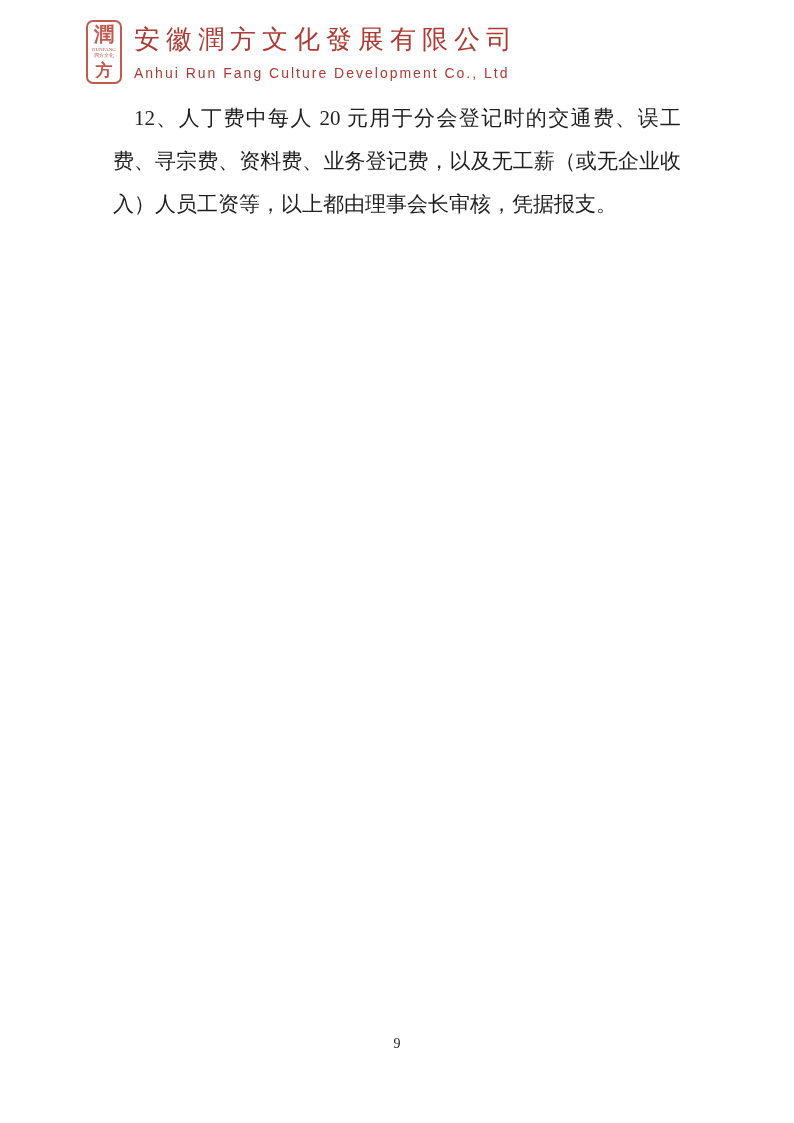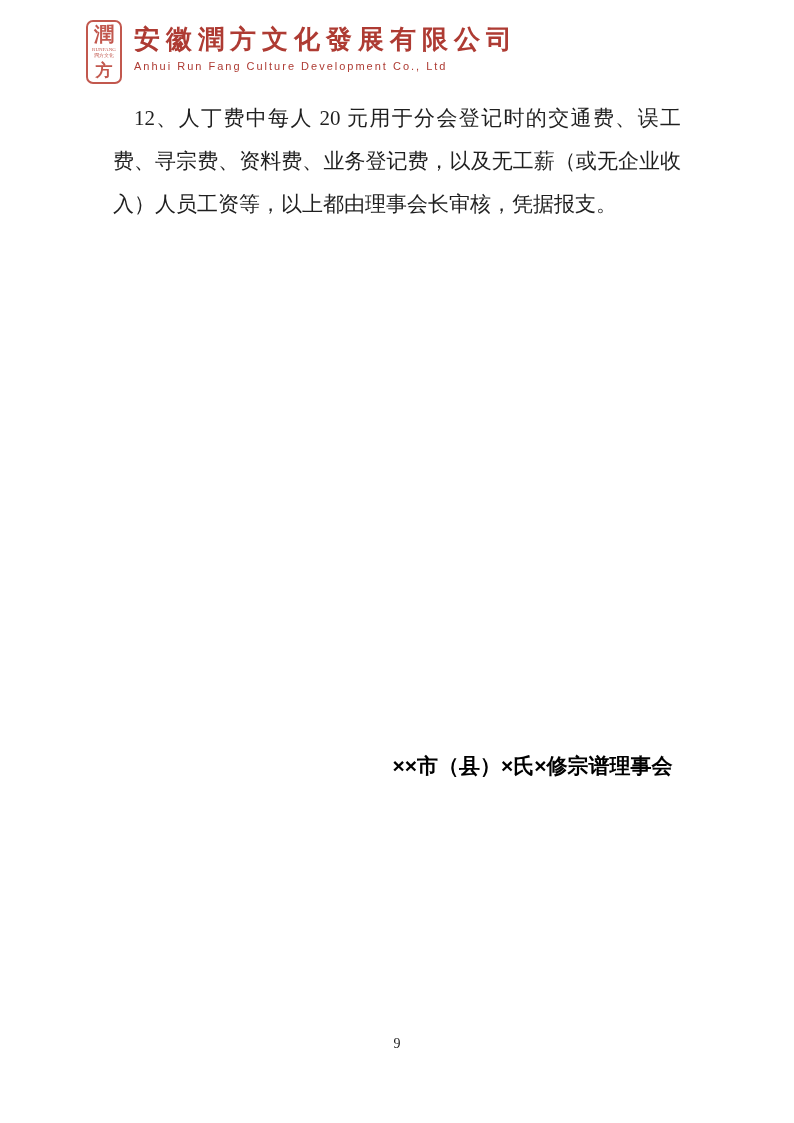--- a/index.html
+++ b/index.html
@@ -61,30 +61,30 @@
   }
   .company {
     margin-left: 12px;
     padding-top: 5px;
   }
   .company-zh {
     color: var(--accent);
     font-size: 26px;
     line-height: 30px;
     letter-spacing: 6px;
-    font-weight: 700;
+    font-weight: 400;
     white-space: nowrap;
   }
   .company-en {
     color: var(--accent);
     font-family: "Liberation Sans", "DejaVu Sans", sans-serif;
-    font-size: 11px;
+    font-size: 14px;
     line-height: 15px;
     letter-spacing: 2px;
-    margin-top: 4px;
+    margin-top: 11px;
     white-space: nowrap;
   }
 
   
   .doc-body {
     position: absolute;
     top: 97px;
     left: 113px;
     width: 568px;
     font-size: 21px;
@@ -138,18 +138,17 @@
       <div class="company-zh">安徽潤方文化發展有限公司</div>
       <div class="company-en">Anhui Run Fang Culture Development Co., Ltd</div>
     </div>
   </header>
 
   <main class="doc-body">
     <p>12、人丁费中每人 20 元用于分会登记时的交通费、误工费、寻宗费、资料费、业务登记费，以及无工薪（或无企业收入）人员工资等，以上都由理事会长审核，凭据报支。</p>
   </main>
 
   <div class="signature">
-    <div>××市（县）×氏×修宗谱理事会</div>
   </div>
 
   <div class="page-number">9</div>
 
 </div>
 
 </body></html>

